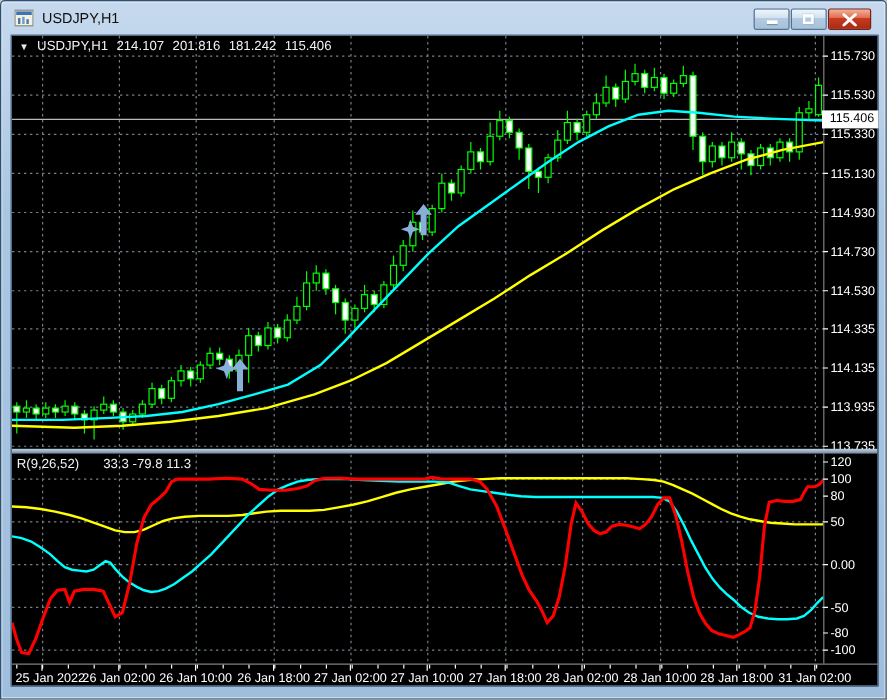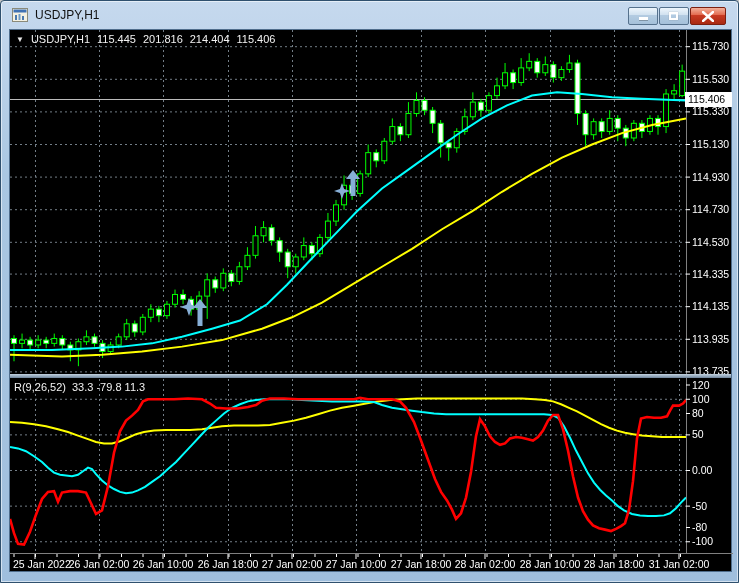--- a/index.html
+++ b/index.html
@@ -4,38 +4,39 @@
 <style>
   html,body{margin:0;padding:0;background:#c8c8c8;}
   *{box-sizing:border-box;}
   .window{
     position:relative;width:739px;height:583px;
     background:linear-gradient(#c6d9ee,#aac7e2 30%,#9fbedd);
     border:1px solid #2f506e;
     box-shadow:inset 0 0 0 1px rgba(255,255,255,.55);
     font-family:"Liberation Sans", sans-serif;
     border-radius:4px 4px 0 0;
+    text-align:center;
   }
   .titlebar{position:absolute;left:1px;top:1px;right:1px;height:26px;border-radius:3px 3px 0 0;}
   .title-icon{position:absolute;left:10px;top:5px;width:16px;height:16px;}
   .title-text{position:absolute;left:33px;top:6px;font-size:12px;color:#101010;white-space:nowrap;}
   .win-buttons{position:absolute;top:5px;right:11px;display:flex;gap:1px;}
   .win-btn{width:30px;height:18px;border:1px solid #55718d;border-radius:2px;
     background:linear-gradient(#eef6fc,#cfe0ef 45%,#b3cbe1 46%,#a5c1da);
     position:relative;cursor:default;}
   .win-btn.close{width:36px;border-color:#7c1f10;
     background:linear-gradient(#f2b09a,#e2684c 45%,#c83a22 46%,#a92a12);}
   .glyph-min{position:absolute;left:10px;bottom:4px;width:9px;height:3px;background:#fff;box-shadow:0 1px 0 rgba(0,0,0,.25);}
   .glyph-max{position:absolute;left:9px;top:4px;width:9px;height:8px;border:2px solid #fff;box-shadow:0 0 1px rgba(0,0,0,.3);}
   .glyph-close{position:absolute;left:11px;top:3px;width:12px;height:11px;}
   .client{position:absolute;left:8px;top:28px;width:723px;height:543px;background:#000;border:1px solid #4f6d8c;}
   #chart-svg{position:absolute;left:0;top:0;width:723px;height:543px;display:block;}
   .ohlc{position:absolute;left:6px;top:3px;display:flex;gap:7px;font-size:11px;color:#f2f2f2;white-space:nowrap;align-items:center;}
   .ohlc .tri{font-size:8px;color:#e8e8e8;}
-  .ind-label{position:absolute;left:4px;top:351px;display:flex;gap:6px;font-size:11px;color:#f2f2f2;white-space:nowrap;}
+  .ind-label{position:absolute;left:4px;top:351px;display:flex;gap:20px;font-size:11px;color:#f2f2f2;white-space:nowrap;}
   .price-box{position:absolute;left:675px;top:62px;width:47px;height:15px;background:#fff;color:#000;
     font-size:10.5px;line-height:15px;padding-left:3px;white-space:nowrap;}
   .divider-1{position:absolute;left:0;top:344px;width:721px;height:4px;
     background:linear-gradient(#c3d2e0,#93a7ba 60%,#6e8299);}
   .icon-win{width:16px;height:16px;display:block;}
 </style>
 </head>
 <body>
 
 <div class="window">
@@ -402,23 +403,23 @@
           <line x1="612" y1="552" x2="612" y2="557" stroke="#ffffff"></line>
           <text x="612" y="566" fill="#ffffff" font-size="10.5" font-family="&quot;Liberation Sans&quot;, sans-serif" text-anchor="middle">28 Jan 18:00</text>
           <line x1="677" y1="552" x2="677" y2="557" stroke="#ffffff"></line>
           <text x="677" y="566" fill="#ffffff" font-size="10.5" font-family="&quot;Liberation Sans&quot;, sans-serif" text-anchor="middle">31 Jan 02:00</text>
         </g>
       </svg>
 
     <div class="ohlc">
       <span class="tri">▼</span>
       <span>USDJPY,H1</span>
-      <span>115.445</span>
+      <span>214.107</span>
       <span>201.816</span>
-      <span>214.404</span>
+      <span>181.242</span>
       <span>115.406</span>
     </div>
 
     <div class="divider-1"></div>
 
     <div class="ind-label">
       <span>R(9,26,52)</span>
       <span>33.3 -79.8 11.3</span>
     </div>
 

